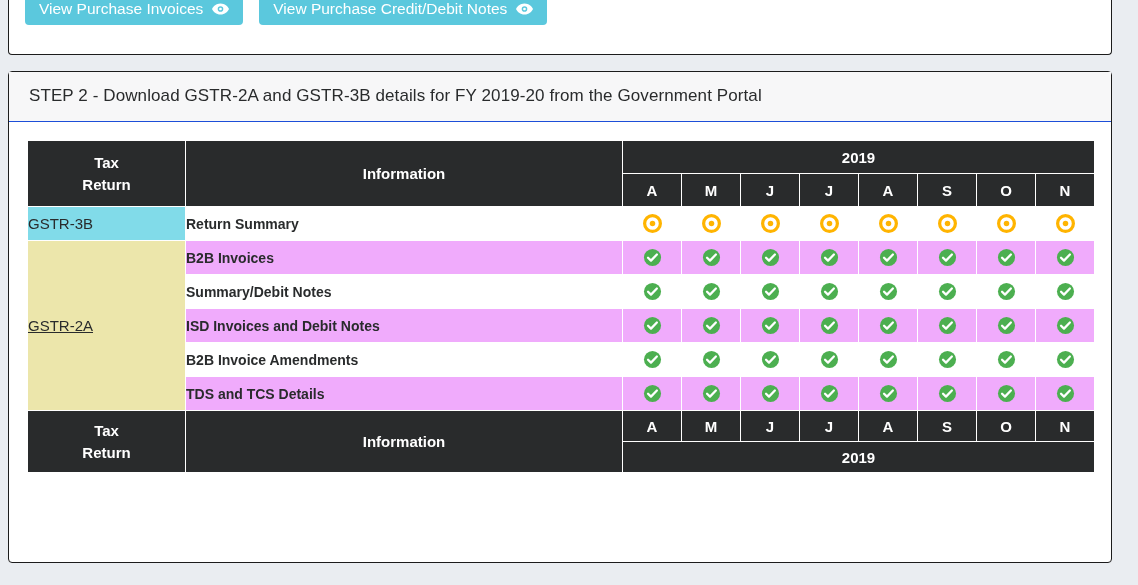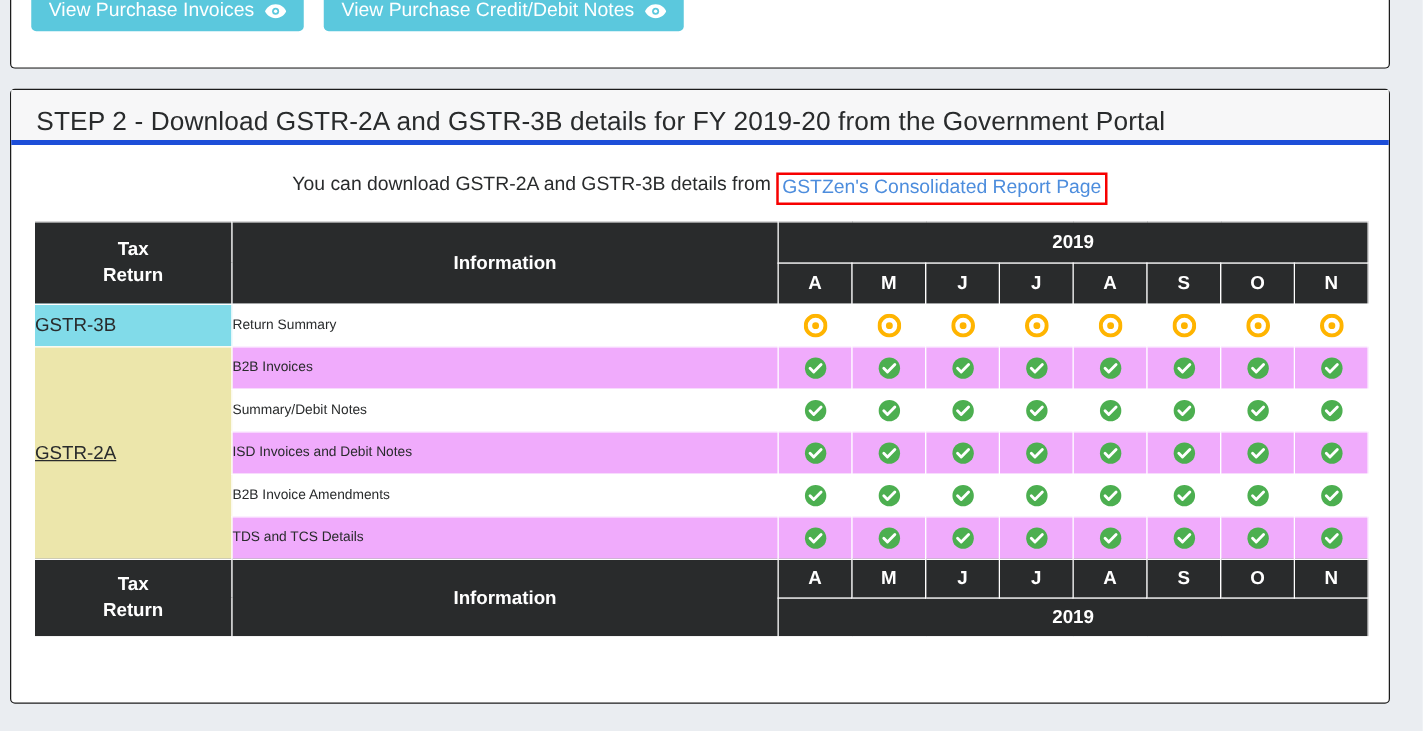--- a/index.html
+++ b/index.html
@@ -53,23 +53,23 @@
 
   
   #step2-card {
     left: 8px;
     top: 71px;
     width: 1104px;
     height: 492px;
   }
   .card-header {
     background: #f7f7f8;
-    border-bottom: 4px solid #1d4ed8;
-    padding: 14px 20px 2px 20px;
-    font-size: 21px;
+    border-bottom: 1px solid #1d4ed8;
+    padding: 14px 20px 15px 20px;
+    font-size: 17px;
     color: #292b2c;
     letter-spacing: 0.1px;
   }
   .card-body { padding: 18px 18px 0 18px; }
 
   .intro {
     text-align: center;
     font-size: 15.5px;
     color: #292b2c;
     margin: 4px 0 13px 0;
@@ -117,27 +117,28 @@
     color: #292b2c;
     font-size: 15px;
     border-left: 1px solid #dcdcdc;
   }
   td.cat.c3b { background: #81dbe9; }
   td.cat.c2a { background: #ece6ab; text-decoration: underline; }
 
   td.info {
     padding-left: 11px;
     color: #292b2c;
-    font-size: 11px;
+    font-size: 14px;
     height: 34px;
     vertical-align: middle;
     border-left: 1px solid #dcdcdc;
     border-right: 1px solid #dcdcdc;
     border-top: 1px solid #dcdcdc;
     border-bottom: 1px solid #dcdcdc;
+    font-weight: bold;
   }
   td.mark {
     text-align: center;
     vertical-align: middle;
     height: 34px;
     border: 1px solid #dcdcdc;
   }
   tr.r-white td.info, tr.r-white td.mark { background: #ffffff; }
   tr.r-alt   td.info, tr.r-alt   td.mark { background: #f0abfc; }
 
@@ -173,23 +174,20 @@
         </svg>
       </span>
     </button>
   </div>
 </div>
 
 <div class="card" id="step2-card">
   <div class="card-header">STEP 2 - Download GSTR-2A and GSTR-3B details for FY 2019-20 from the Government Portal</div>
 
   <div class="card-body">
-    <div class="intro">
-      <span>You can download GSTR-2A and GSTR-3B details from</span><span class="linkwrap"><a href="#">GSTZen's Consolidated Report Page</a></span>
-    </div>
 
     <table class="grid">
       <thead>
         <tr>
           <th class="taxret" rowspan="2">
             <div>Tax</div>
             <div>Return</div>
           </th>
           <th class="info" rowspan="2">Information</th>
           <th class="year" colspan="8">2019</th>

